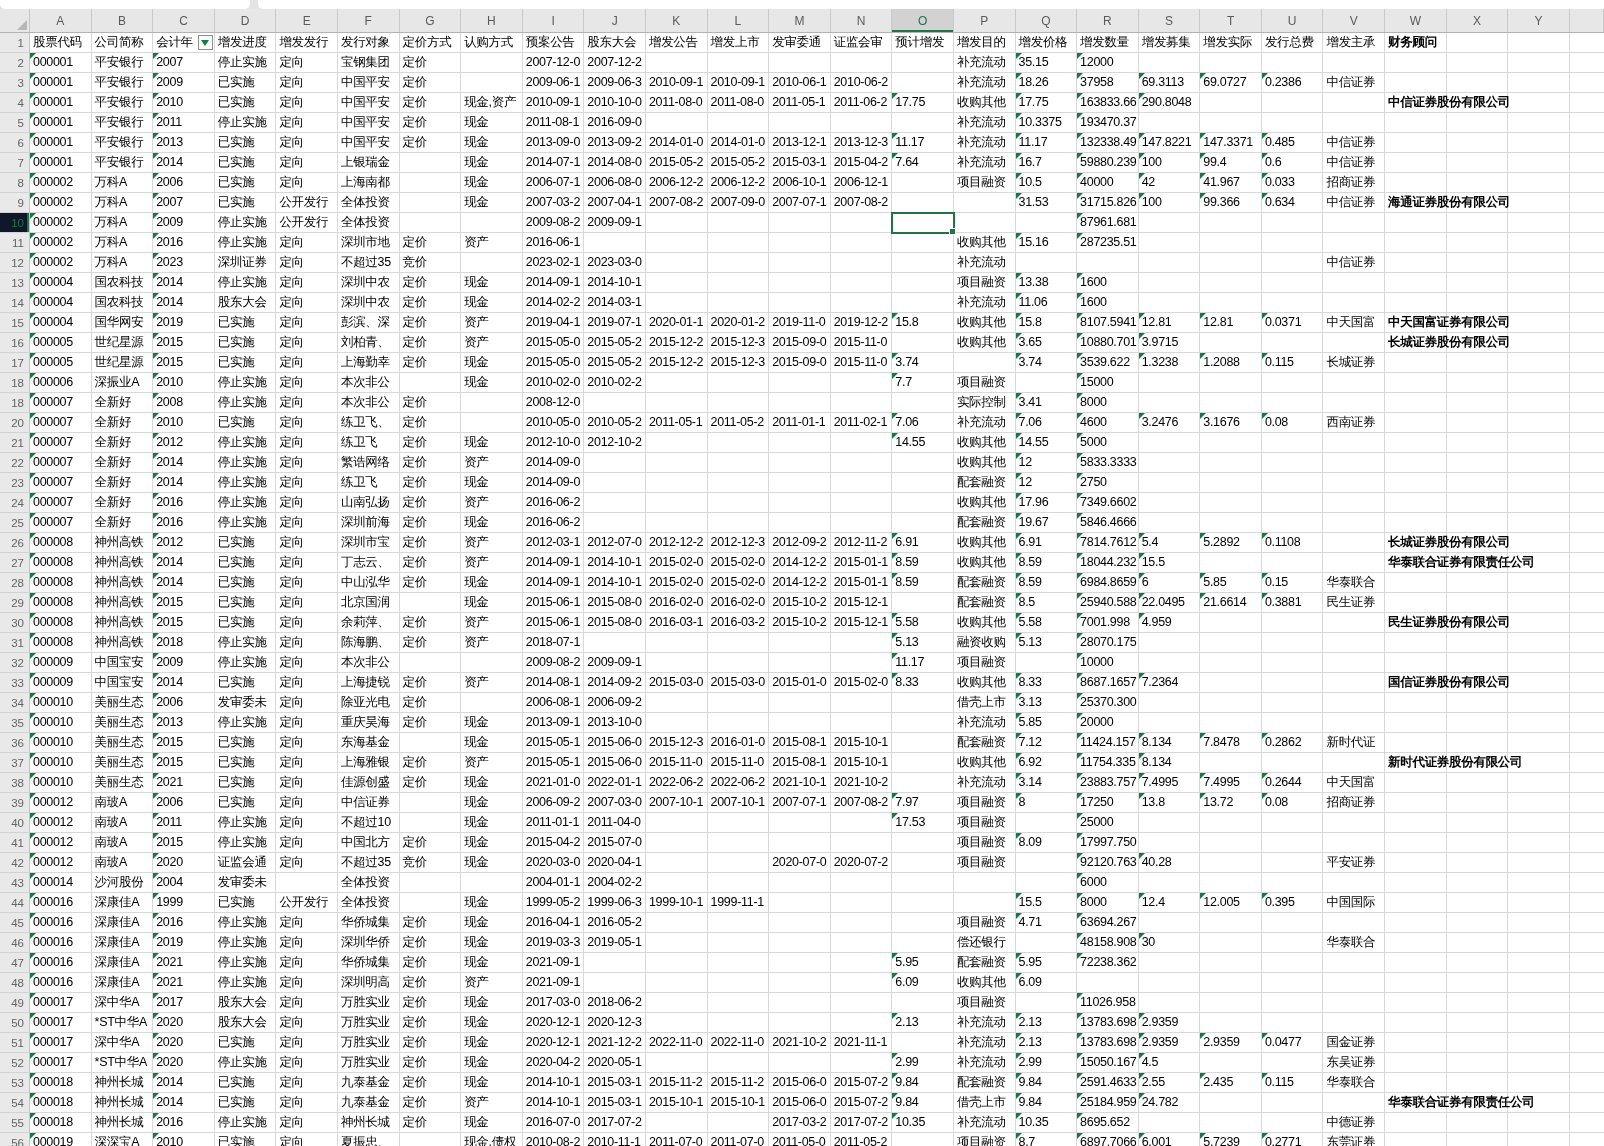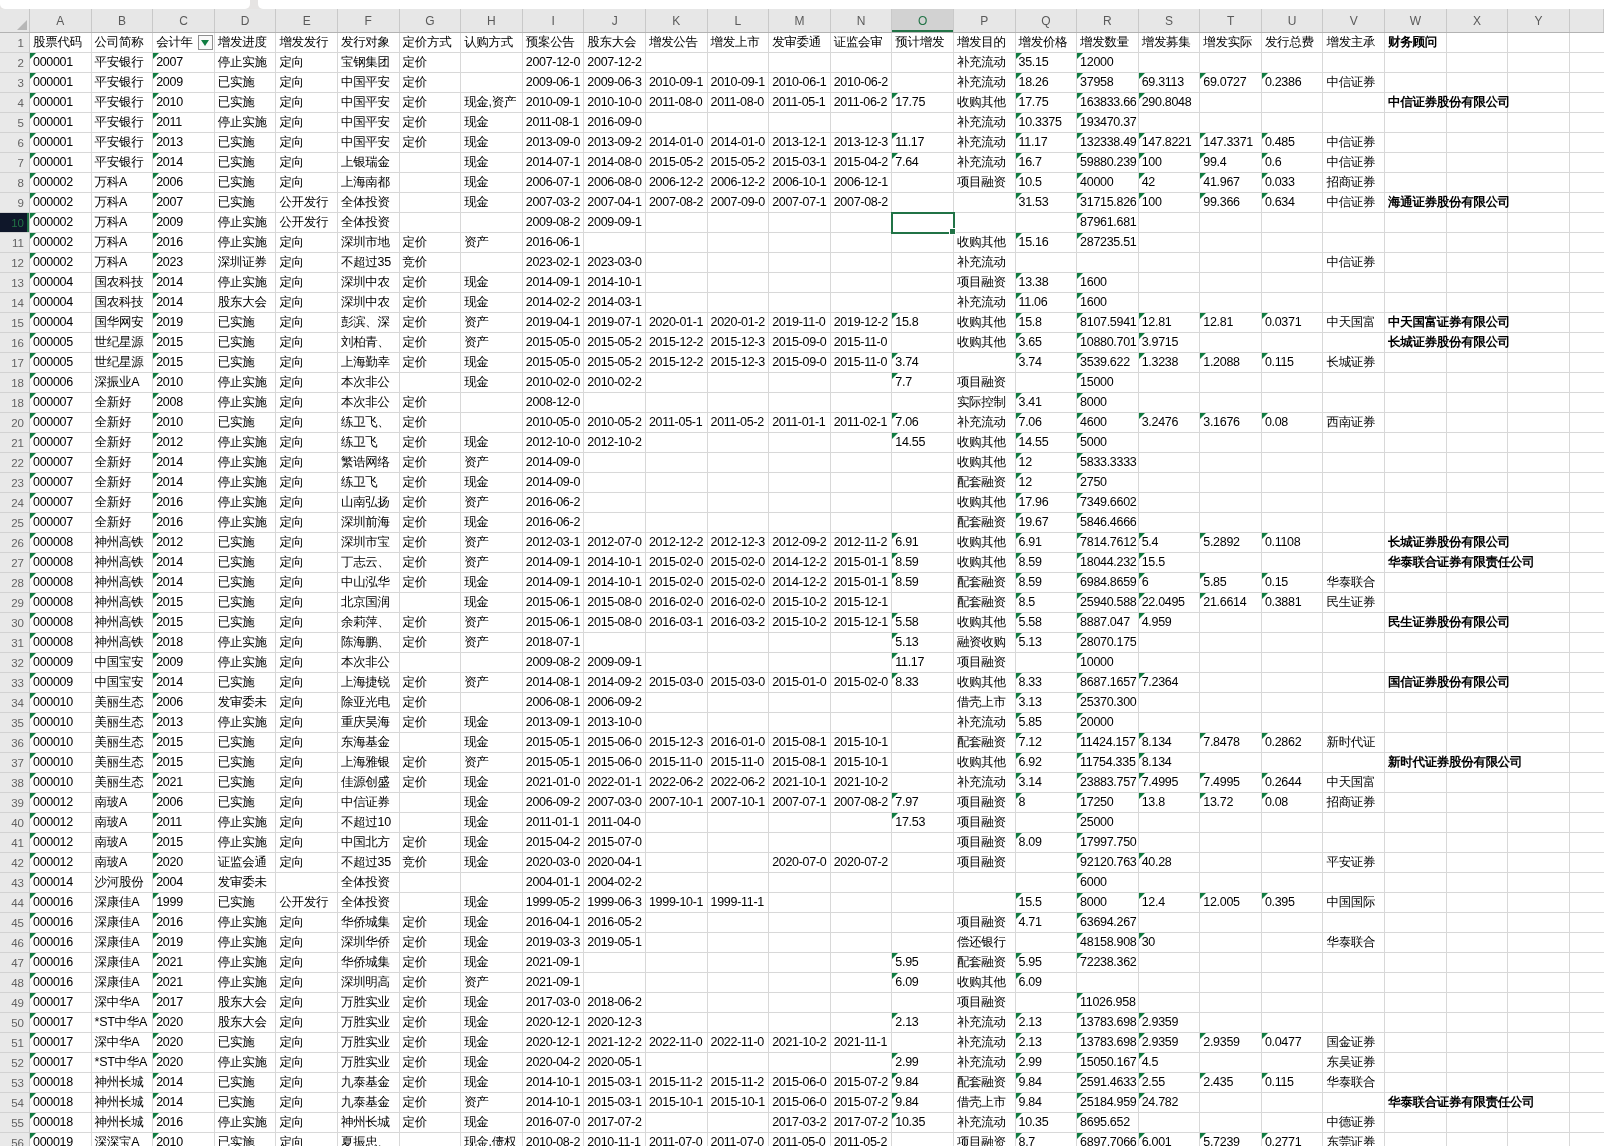--- a/index.html
+++ b/index.html
@@ -933,21 +933,21 @@
       <div class="cell">资产</div>
       <div class="cell">2015-06-1</div>
       <div class="cell">2015-08-0</div>
       <div class="cell">2016-03-1</div>
       <div class="cell">2016-03-2</div>
       <div class="cell">2015-10-2</div>
       <div class="cell">2015-12-1</div>
       <div class="cell tri">5.58</div>
       <div class="cell">收购其他</div>
       <div class="cell tri">5.58</div>
-      <div class="cell tri">8887.047</div>
+      <div class="cell tri">7001.998</div>
       <div class="cell tri">4.959</div>
       <div class="cell"></div>
       <div class="cell"></div>
       <div class="cell"></div>
       <div class="cell ovf">民生证券股份有限公司</div>
       <div class="cell"></div>
       <div class="cell"></div>
       <div class="cell-stub"></div>
     </div>
     <div class="row">

